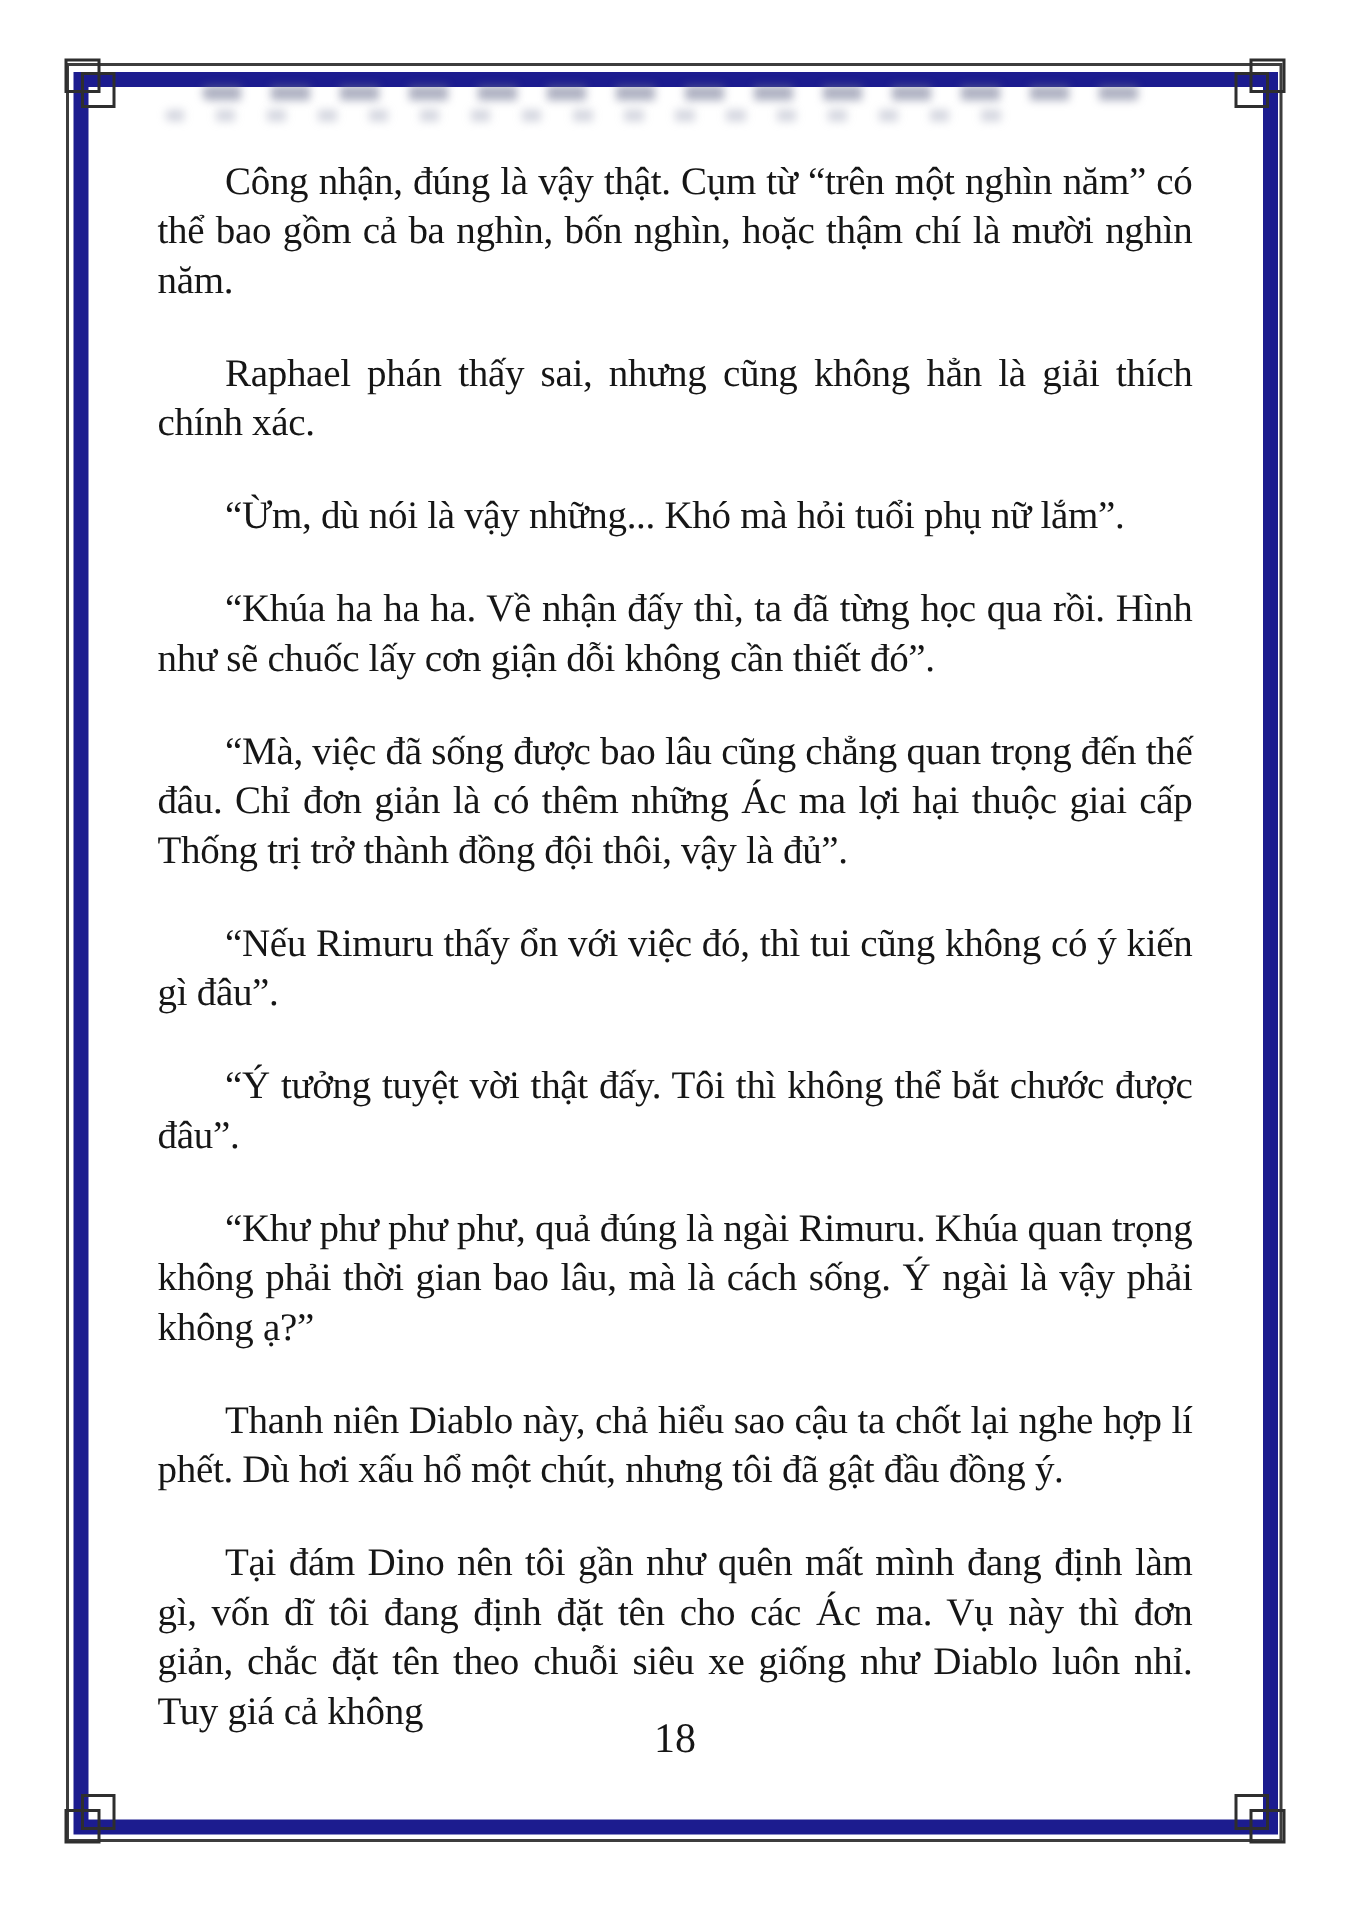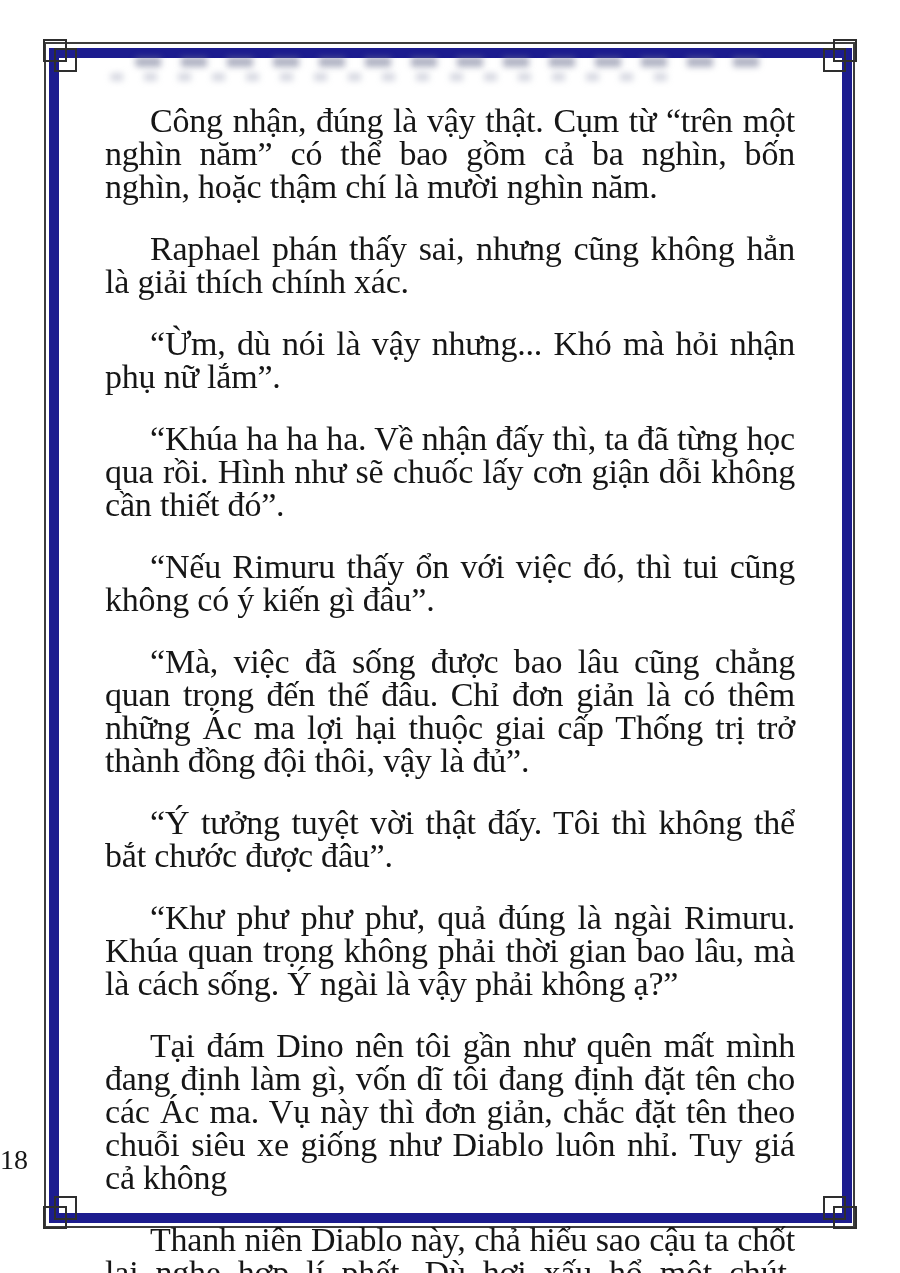--- a/index.html
+++ b/index.html
@@ -47,27 +47,27 @@
     filter:blur(3px);border-radius:4px;pointer-events:none;
   }
 
   
   .content{
     position:absolute;left:105px;top:104px;width:690px;
     color:#161616;
   }
   .content p{
     margin:0 0 29px 0;
-    font-size:34px;line-height:33px;
+    font-size:26px;line-height:33px;
     text-indent:45px;text-align:justify;
     letter-spacing:-0.2px;
   }
   .page-number{
     position:absolute;left:0;right:0;top:1144px;
-    text-align:left;font-size:28px;color:#161616;
+    text-align:center;font-size:28px;color:#161616;
   }
 </style>
 </head>
 <body>
 
 <div class="frame-thin"></div>
 <div class="frame-navy"></div>
 
 <div class="knot k-tl-a"></div>
 <div class="knot k-tl-b"></div>
@@ -77,23 +77,23 @@
 <div class="knot k-bl-b"></div>
 <div class="knot k-br-a"></div>
 <div class="knot k-br-b"></div>
 
 <div class="artifact-1"></div>
 <div class="artifact-2"></div>
 
 <div class="content">
   <p>Công nhận, đúng là vậy thật. Cụm từ “trên một nghìn năm” có thể bao gồm cả ba nghìn, bốn nghìn, hoặc thậm chí là mười nghìn năm.</p>
   <p>Raphael phán thấy sai, nhưng cũng không hẳn là giải thích chính xác.</p>
-  <p>“Ừm, dù nói là vậy nhưng... Khó mà hỏi nhận phụ nữ lắm”.</p>
+  <p>“Ừm, dù nói là vậy những... Khó mà hỏi tuổi phụ nữ lắm”.</p>
   <p>“Khúa ha ha ha. Về nhận đấy thì, ta đã từng học qua rồi. Hình như sẽ chuốc lấy cơn giận dỗi không cần thiết đó”.</p>
+  <p>“Mà, việc đã sống được bao lâu cũng chẳng quan trọng đến thế đâu. Chỉ đơn giản là có thêm những Ác ma lợi hại thuộc giai cấp Thống trị trở thành đồng đội thôi, vậy là đủ”.</p>
   <p>“Nếu Rimuru thấy ổn với việc đó, thì tui cũng không có ý kiến gì đâu”.</p>
-  <p>“Mà, việc đã sống được bao lâu cũng chẳng quan trọng đến thế đâu. Chỉ đơn giản là có thêm những Ác ma lợi hại thuộc giai cấp Thống trị trở thành đồng đội thôi, vậy là đủ”.</p>
   <p>“Ý tưởng tuyệt vời thật đấy. Tôi thì không thể bắt chước được đâu”.</p>
   <p>“Khư phư phư phư, quả đúng là ngài Rimuru. Khúa quan trọng không phải thời gian bao lâu, mà là cách sống. Ý ngài là vậy phải không ạ?”</p>
+  <p>Thanh niên Diablo này, chả hiểu sao cậu ta chốt lại nghe hợp lí phết. Dù hơi xấu hổ một chút, nhưng tôi đã gật đầu đồng ý.</p>
   <p>Tại đám Dino nên tôi gần như quên mất mình đang định làm gì, vốn dĩ tôi đang định đặt tên cho các Ác ma. Vụ này thì đơn giản, chắc đặt tên theo chuỗi siêu xe giống như Diablo luôn nhỉ. Tuy giá cả không</p>
-  <p>Thanh niên Diablo này, chả hiểu sao cậu ta chốt lại nghe hợp lí phết. Dù hơi xấu hổ một chút, nhưng tôi đã gật đầu đồng ý.</p>
 </div>
 
 <div class="page-number">18</div>
 
 </body></html>

